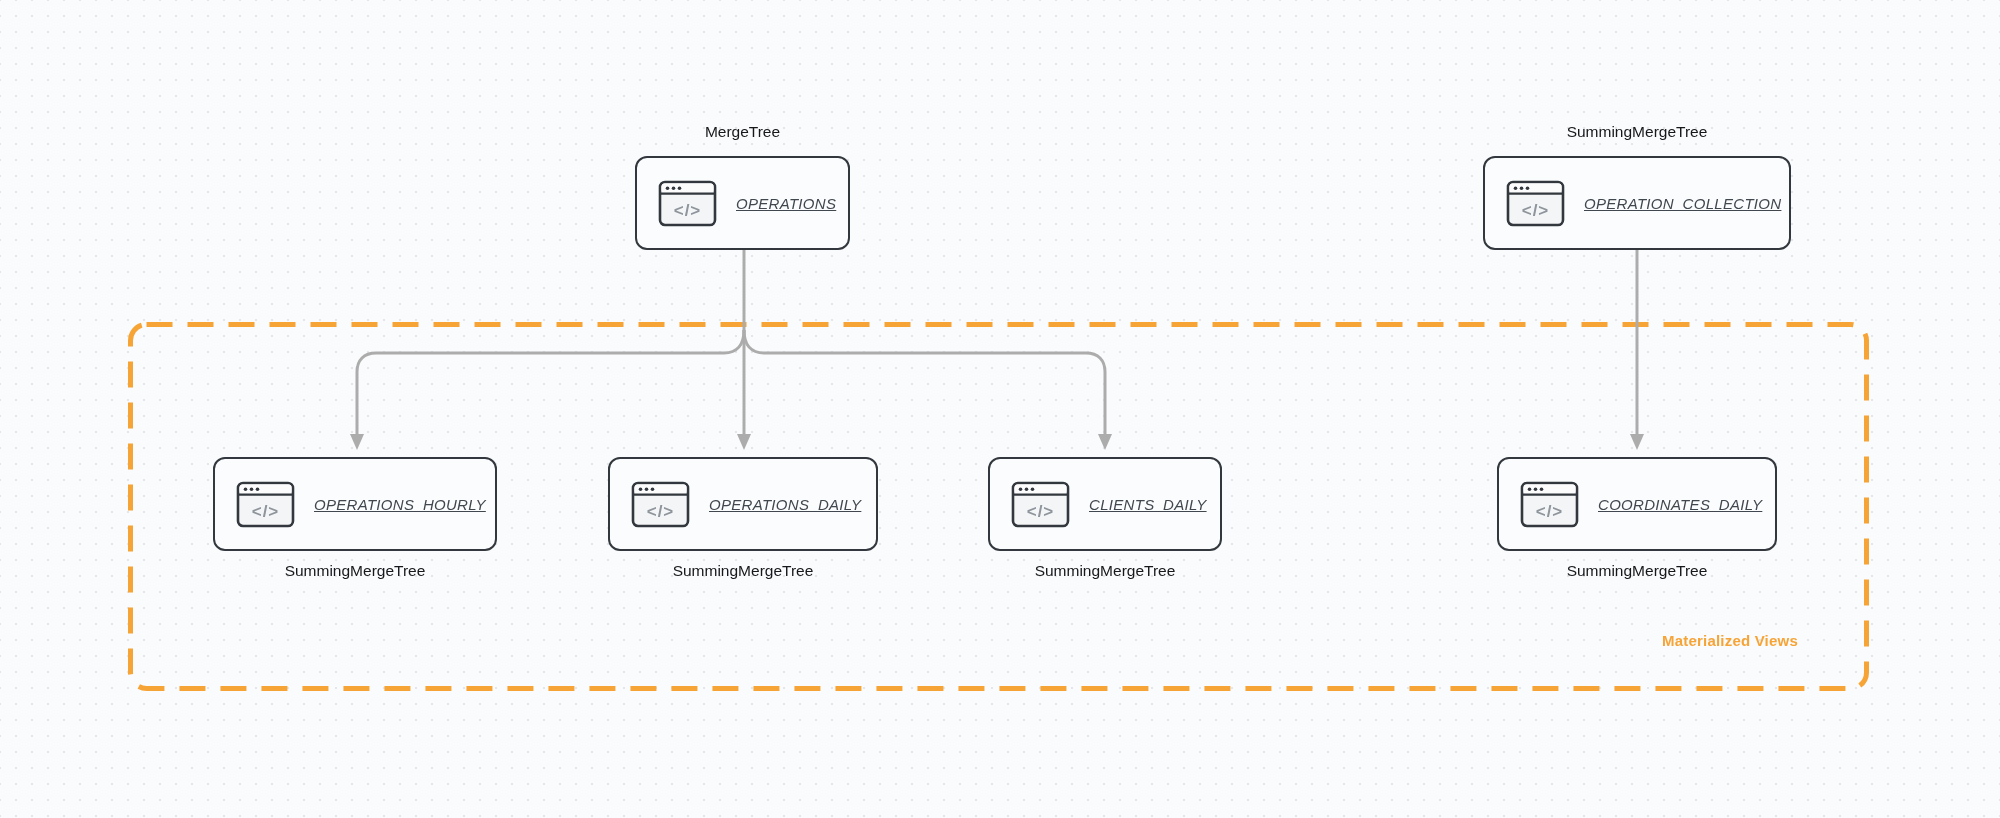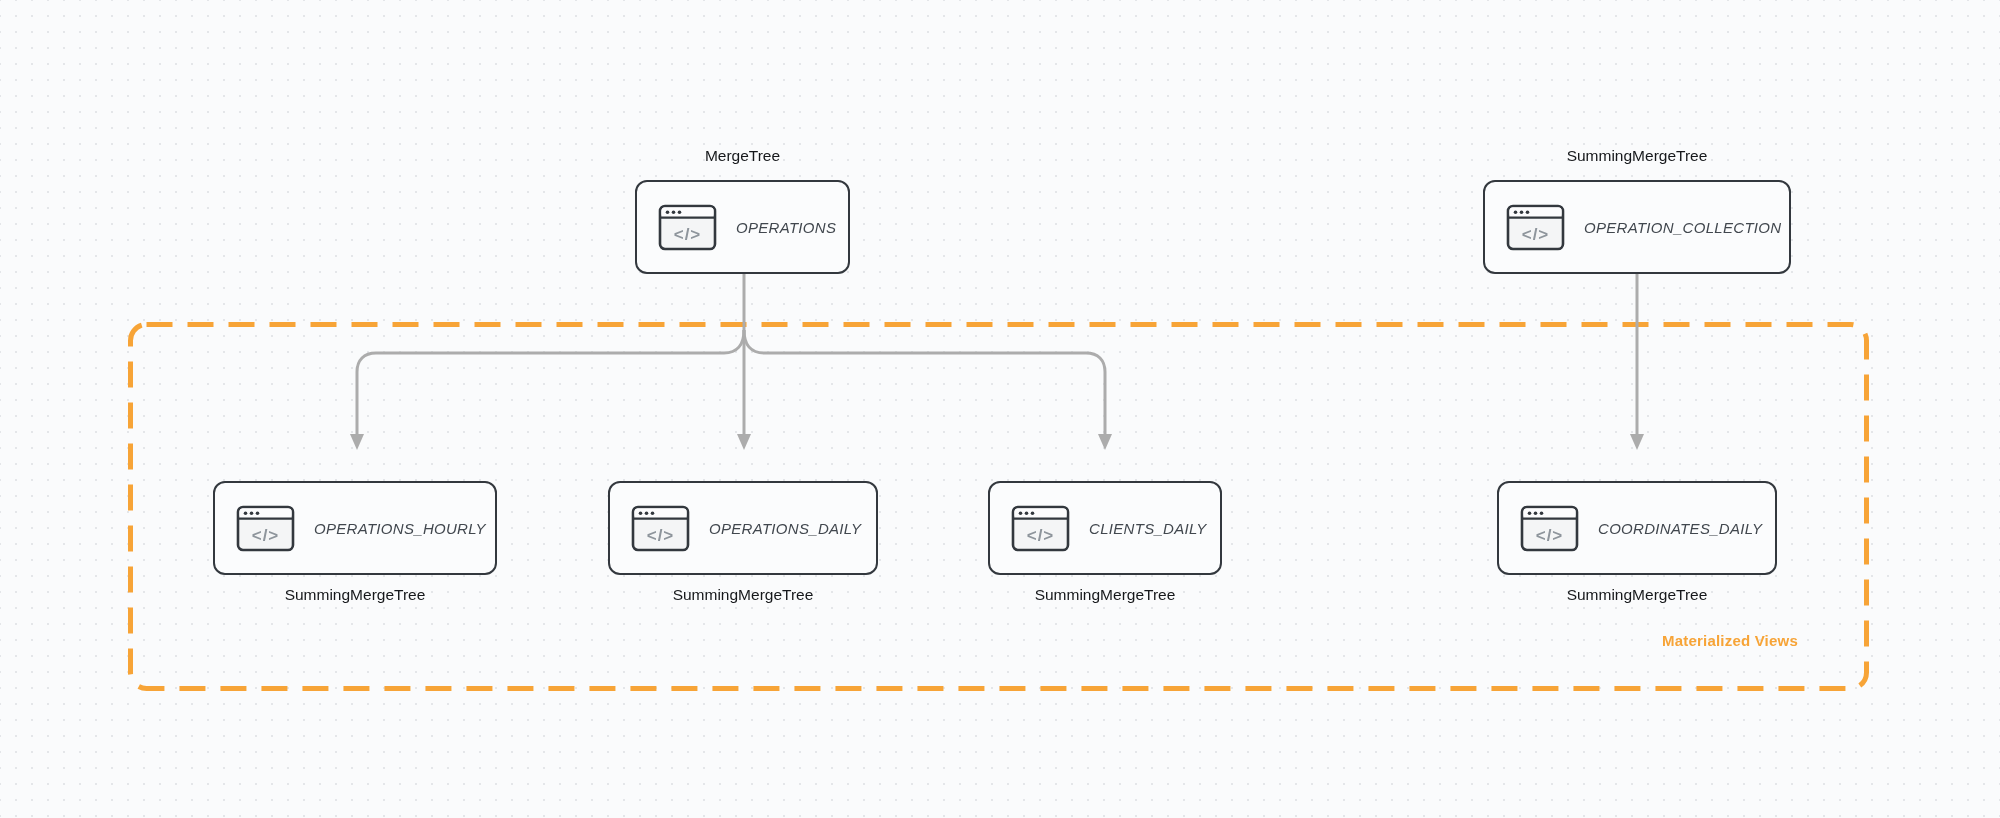--- a/index.html
+++ b/index.html
@@ -43,21 +43,21 @@
     position:absolute;
     left:1620px;top:628px;width:220px;
     text-align:center;
     font-size:15px;
     font-weight:600;
     color:var(--accent-orange);
     line-height:26px;
     letter-spacing:0.2px;
     white-space:nowrap;
   }
-  .node{position:absolute;display:flex;flex-direction:column;margin-top:24px;}
+  .node{position:absolute;display:flex;flex-direction:column;}
   .node .caption{
     text-align:center;
     font-size:15.5px;
     line-height:20px;
     color:var(--caption-text);
     white-space:nowrap;
   }
   .node .caption.top{margin-bottom:14px;}
   .node .caption.bottom{margin-top:10px;}
   .node .box{
@@ -71,20 +71,21 @@
     padding:0 14px 0 21px;
     gap:19px;
   }
   .node .box .node-icon{flex:0 0 auto;display:block;}
   .node .box .nlabel{
     font-style:italic;
     font-size:15px;
     letter-spacing:0.3px;
     color:var(--node-label);
     white-space:nowrap;
+    text-decoration:underline;
   }
   
   #node-operations{left:635px;top:122px;width:215px;}
   #node-operation-collection{left:1483px;top:122px;width:308px;}
   #node-operations-hourly{left:213px;top:457px;width:284px;}
   #node-operations-daily{left:608px;top:457px;width:270px;}
   #node-clients-daily{left:988px;top:457px;width:234px;}
   #node-coordinates-daily{left:1497px;top:457px;width:280px;}
 </style>
 </head>

